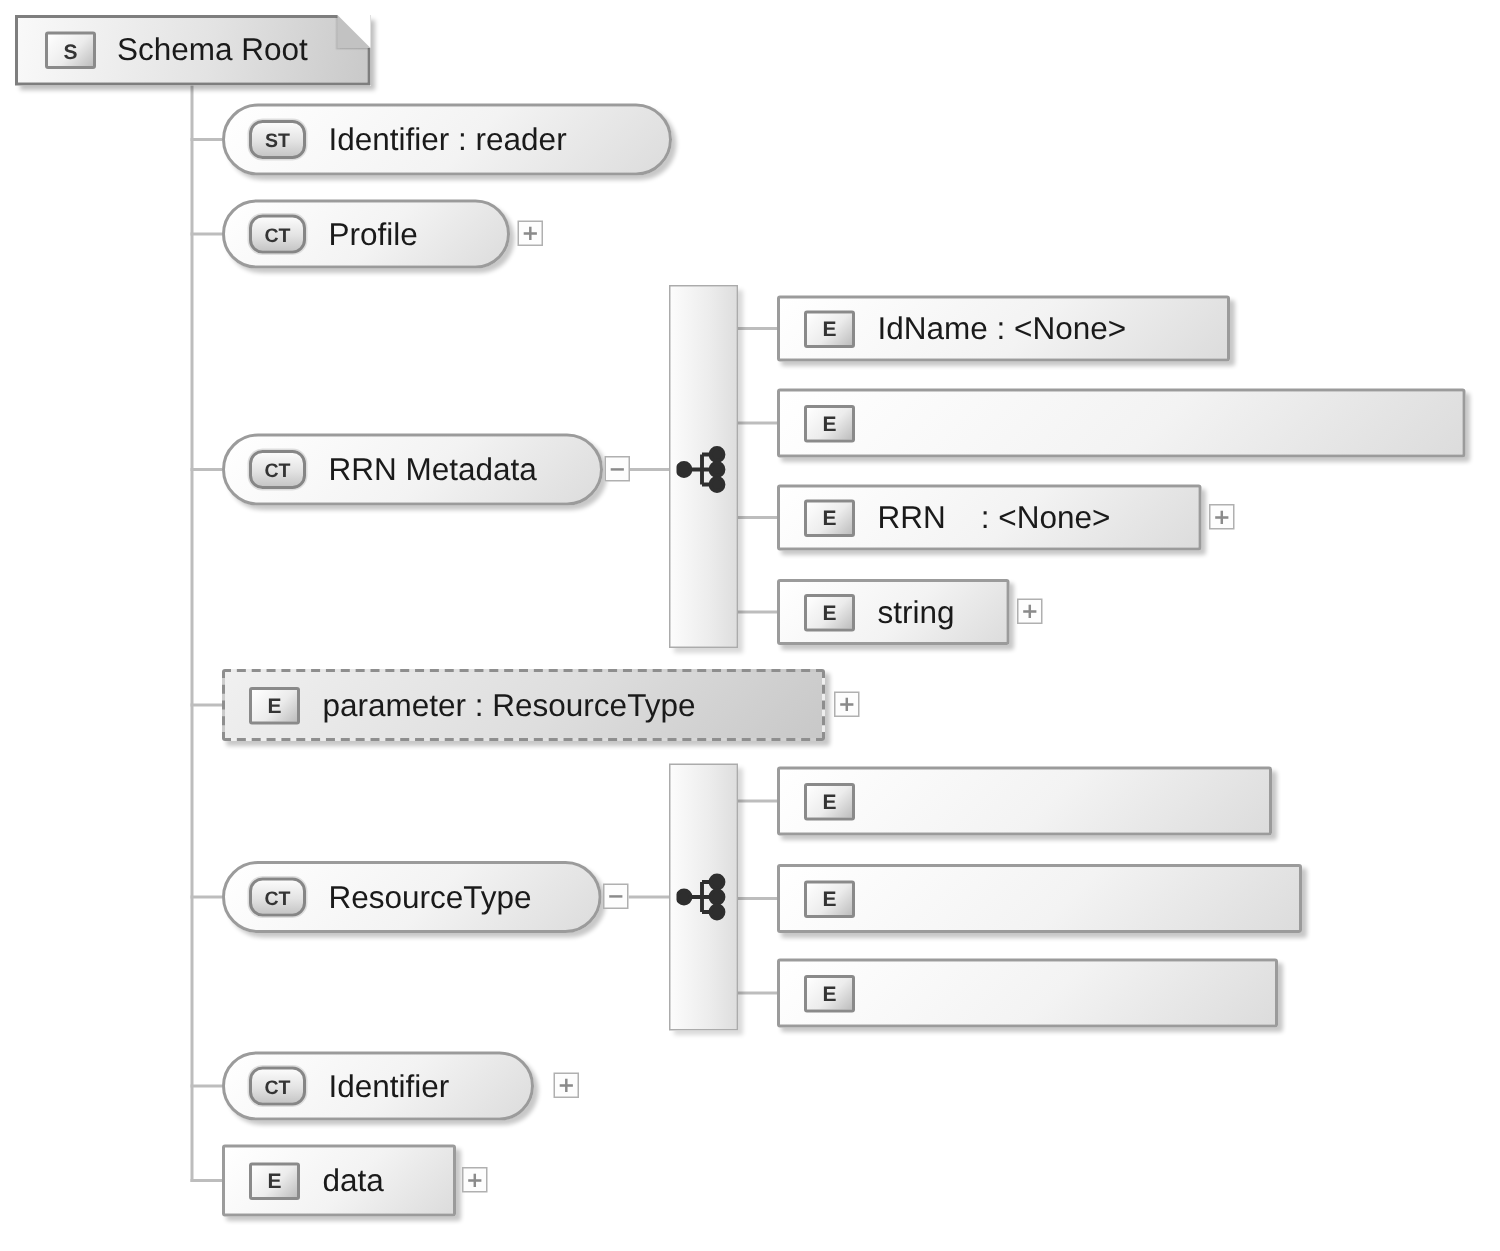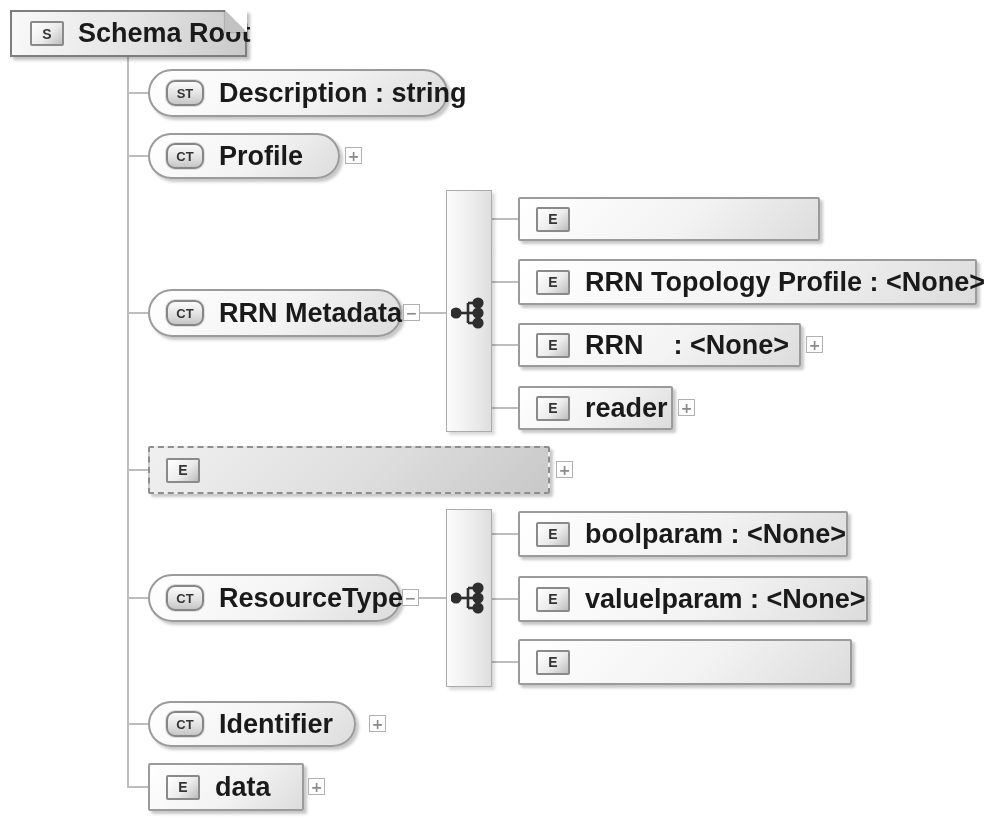--- a/index.html
+++ b/index.html
@@ -15,21 +15,21 @@
   .node{position:absolute;display:flex;align-items:center;box-sizing:border-box;
         padding:0 16px;gap:15px;
         background:linear-gradient(135deg,#ffffff 0%,#f3f3f3 55%,#dcdcdc 100%);
         border:2px solid #9b9b9b;
         box-shadow:3px 3px 3px rgba(0,0,0,0.22);}
   .node.rounded{border-radius:24px;}
   .node.rect{border-radius:2px;}
   .node.dashed{border-style:dashed;border-color:#8e8e8e;
         background:linear-gradient(135deg,#f0f0f0 0%,#dedede 55%,#c8c8c8 100%);}
 
-  .label{font-weight:bold;font-size:27px;color:#1a1a1a;white-space:pre;line-height:1;}
+  .label{font-weight:normal;font-size:21px;color:#1a1a1a;white-space:pre;line-height:1;}
 
   
   .schema-root{position:absolute;display:flex;align-items:center;box-sizing:border-box;
         padding:0 18px;gap:14px;
         background:linear-gradient(100deg,#f9f9f9 0%,#e3e3e3 55%,#c9c9c9 100%);
         border:2px solid #7e7e7e;
         box-shadow:3px 3px 3px rgba(0,0,0,0.25);}
   .schema-root::before{content:"";position:absolute;top:-2px;right:-2px;width:0;height:0;
         border-style:solid;border-width:0 22px 22px 0;
         border-color:transparent #ffffff #c2c2c2 transparent;
@@ -115,75 +115,74 @@
     </g>
   </svg>
 
   <div class="schema-root" style="left:10px;top:10px;width:237px;height:47px;">
     <span class="badge square">S</span>
     <span class="label">Schema Root</span>
   </div>
 
   <div class="node rounded" style="left:148px;top:69px;width:300px;height:48px;">
     <span class="badge round">ST</span>
-    <span class="label">Description : string</span>
+    <span class="label">Identifier : reader</span>
   </div>
 
   <div class="node rounded" style="left:148px;top:133px;width:192px;height:46px;">
     <span class="badge round">CT</span>
     <span class="label">Profile</span>
   </div>
   <div class="expander" style="left:345px;top:147px;">+</div>
 
   <div class="node rounded" style="left:148px;top:289px;width:254px;height:48px;">
     <span class="badge round">CT</span>
     <span class="label">RRN Metadata</span>
   </div>
   <div class="expander" style="left:403px;top:304px;">−</div>
 
   <div class="node rect" style="left:518px;top:197px;width:302px;height:44px;">
     <span class="badge square">E</span>
+    <span class="label">IdName : &lt;None&gt;</span>
   </div>
 
   <div class="node rect" style="left:518px;top:259px;width:459px;height:46px;">
     <span class="badge square">E</span>
-    <span class="label">RRN Topology Profile : &lt;None&gt;</span>
   </div>
 
   <div class="node rect" style="left:518px;top:323px;width:283px;height:44px;">
     <span class="badge square">E</span>
     <span class="label">RRN    : &lt;None&gt;</span>
   </div>
   <div class="expander" style="left:806px;top:336px;">+</div>
 
   <div class="node rect" style="left:518px;top:386px;width:155px;height:44px;">
     <span class="badge square">E</span>
-    <span class="label">reader</span>
+    <span class="label">string</span>
   </div>
   <div class="expander" style="left:678px;top:399px;">+</div>
 
   <div class="node rect dashed" style="left:148px;top:446px;width:402px;height:48px;">
     <span class="badge square">E</span>
+    <span class="label">parameter : ResourceType</span>
   </div>
   <div class="expander" style="left:556px;top:461px;">+</div>
 
   <div class="node rounded" style="left:148px;top:574px;width:253px;height:48px;">
     <span class="badge round">CT</span>
     <span class="label">ResourceType</span>
   </div>
   <div class="expander" style="left:402px;top:589px;">−</div>
 
   <div class="node rect" style="left:518px;top:511px;width:330px;height:46px;">
     <span class="badge square">E</span>
-    <span class="label">boolparam : &lt;None&gt;</span>
   </div>
 
   <div class="node rect" style="left:518px;top:576px;width:350px;height:46px;">
     <span class="badge square">E</span>
-    <span class="label">valuelparam : &lt;None&gt;</span>
   </div>
 
   <div class="node rect" style="left:518px;top:639px;width:334px;height:46px;">
     <span class="badge square">E</span>
   </div>
 
   <div class="node rounded" style="left:148px;top:701px;width:208px;height:46px;">
     <span class="badge round">CT</span>
     <span class="label">Identifier</span>
   </div>

